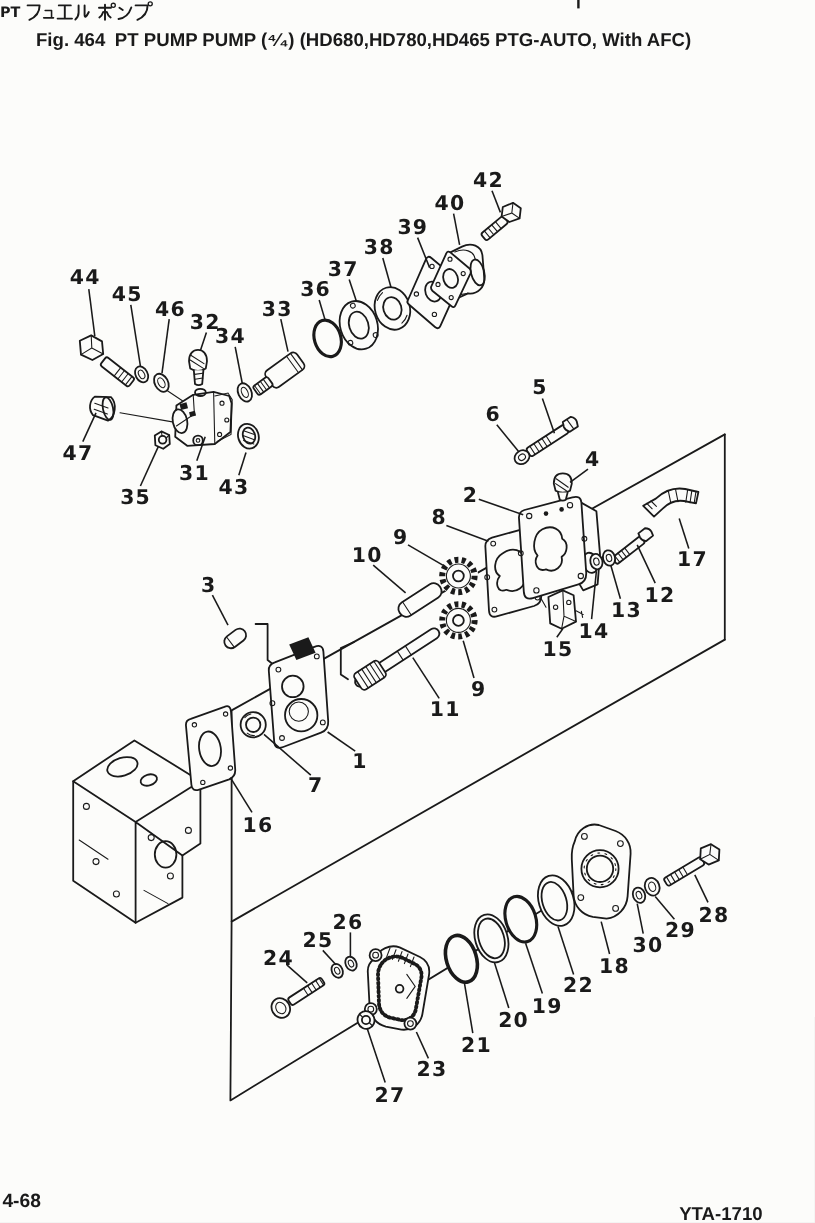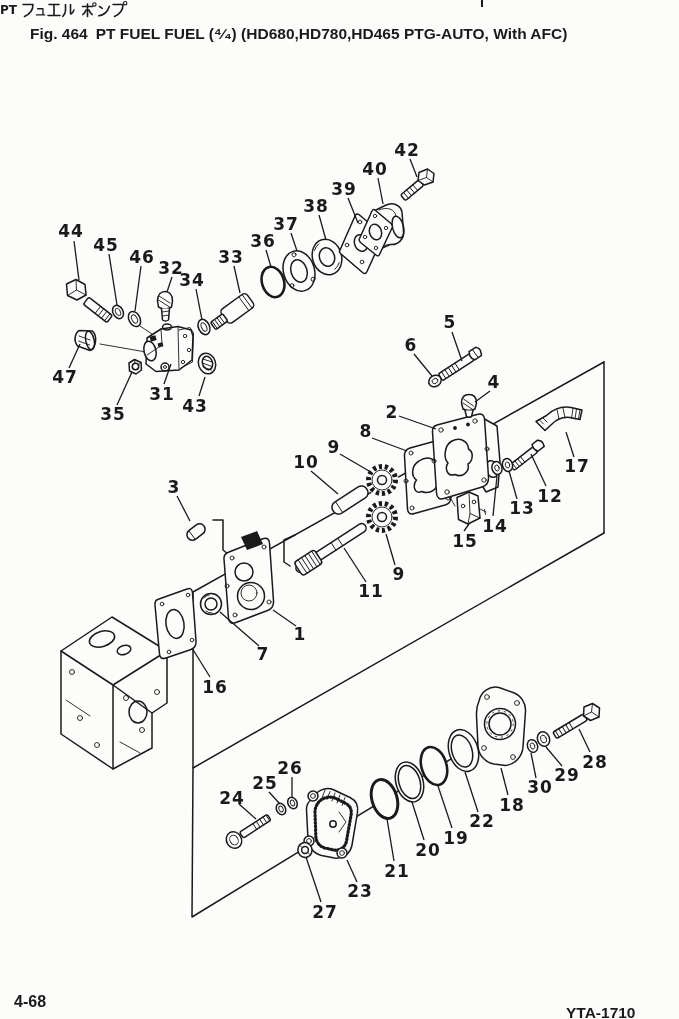--- a/index.html
+++ b/index.html
@@ -2,21 +2,21 @@
 <html><head>
 <meta charset="utf-8">
 <style>
   html,body{margin:0;padding:0;background:#e8e8e6;}
   .page{position:relative;width:679px;height:1019px;background:#fcfcfa;overflow:hidden;
         font-family:"Liberation Sans","DejaVu Sans",sans-serif;color:#1a1a1a;}
   .page svg{position:absolute;left:0;top:0;}
   .hdr-jp{position:absolute;left:123px;top:4px;width:130px;height:20px;}
   .hdr-line{position:absolute;left:30px;top:25px;display:flex;gap:8px;white-space:nowrap;
             font-weight:bold;font-size:15.5px;letter-spacing:0;}
-  .footer-left{position:absolute;left:14px;top:993px;font-weight:bold;font-size:16px;}
+  .footer-left{position:absolute;left:2px;top:993px;font-weight:bold;font-size:16px;}
   .footer-right{position:absolute;left:566px;top:1004px;font-weight:bold;font-size:15.5px;}
   .tickmark{position:absolute;left:481px;top:0;width:2px;height:7px;background:#1a1a1a;}
   
   .ln{fill:none;stroke:#1a1a1a;stroke-width:1.5;stroke-linecap:round;stroke-linejoin:round;}
   .fw{fill:#fcfcfa;stroke:#1a1a1a;stroke-width:1.5;stroke-linecap:round;stroke-linejoin:round;}
   .thin{fill:none;stroke:#1a1a1a;stroke-width:0.9;stroke-linecap:round;}
   .bold2{fill:#fcfcfa;stroke:#1a1a1a;stroke-width:2.6;}
   .bold3{fill:#fcfcfa;stroke:#1a1a1a;stroke-width:3;}
   .blk{fill:#1a1a1a;stroke:none;}
   .stip{fill:none;stroke:#1a1a1a;stroke-width:3.2;stroke-dasharray:1.2 2.4;stroke-linecap:round;}
@@ -55,21 +55,21 @@
         </g>
       <g transform="translate(112,1)">
           <path d="M1,3.5 H11 C11,9 8,13 2.5,15.5"></path>
           <circle cx="13.2" cy="2.2" r="1.7" style="stroke-width:1.1"></circle>
         </g>
     </g>
   </svg>
 
   <div class="hdr-line">
     <span>Fig. 464</span>
-    <span>PT FUEL FUEL (⁴⁄₄) (HD680,HD780,HD465 PTG-AUTO, With AFC)</span>
+    <span>PT PUMP PUMP (⁴⁄₄) (HD680,HD780,HD465 PTG-AUTO, With AFC)</span>
   </div>
 
   <div class="tickmark"></div>
 
   <svg width="679" height="1019" viewBox="0 0 679 1019">
 
     <g>
       <path class="ln" d="M604,362 L604,533"></path>
       <path class="ln" d="M604,362 L193,592 L193,768"></path>
       <path class="ln" d="M604,533 L193,768 L192,917 L510,723"></path>

